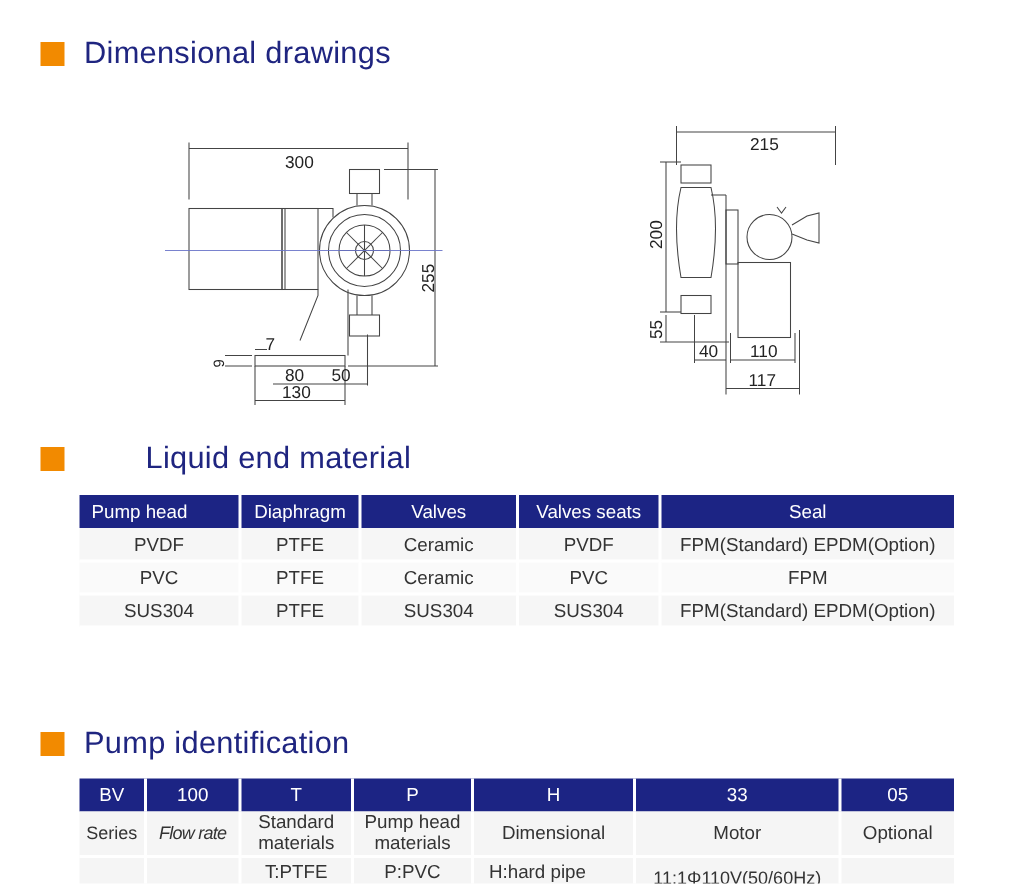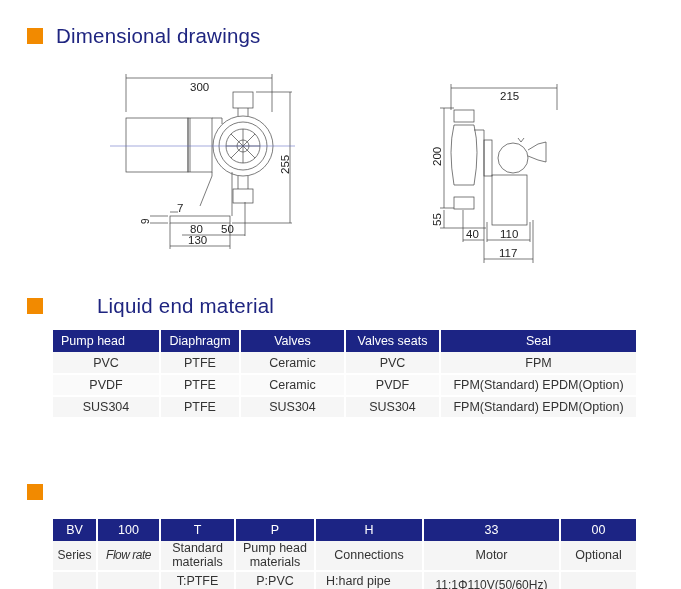--- a/index.html
+++ b/index.html
@@ -23,21 +23,21 @@
   .ident td { background: #f5f5f5; border-bottom: 2px solid #fff; line-height: 1.05; }
 </style>
 </head>
 <body>
 
 <div class="section-title" style="top:24px;">
   <span class="bullet"></span>
   <span class="text">Dimensional drawings</span>
 </div>
 
-<div class="drawing" style="left:110px; top:64px;">
+<div class="drawing" style="left:110px; top:85px;">
   <svg width="200" height="190" viewBox="0 0 200 190">
     <g stroke="#444" stroke-width="0.7" fill="none">
 
       <line x1="16" y1="14" x2="162" y2="14"></line>
       <line x1="16" y1="10" x2="16" y2="48"></line>
       <line x1="162" y1="10" x2="162" y2="48"></line>
 
       <rect x="16" y="54" width="62" height="54"></rect>
       <rect x="78" y="54" width="24" height="54"></rect>
       <line x1="80" y1="54" x2="80" y2="108"></line>
@@ -143,75 +143,76 @@
     <tr>
       <th style="text-align:left;padding-left:8px;">Pump  head</th>
       <th>Diaphragm</th>
       <th>Valves</th>
       <th>Valves  seats</th>
       <th>Seal</th>
     </tr>
   </thead>
   <tbody>
     <tr>
+      <td>PVDF</td>
+      <td>PTFE</td>
+      <td>Ceramic</td>
+      <td>PVDF</td>
+      <td>FPM(Standard) EPDM(Option)</td>
+    </tr>
+    <tr>
       <td>PVC</td>
       <td>PTFE</td>
       <td>Ceramic</td>
       <td>PVC</td>
       <td>FPM</td>
     </tr>
     <tr>
-      <td>PVDF</td>
-      <td>PTFE</td>
-      <td>Ceramic</td>
-      <td>PVDF</td>
-      <td>FPM(Standard) EPDM(Option)</td>
-    </tr>
-    <tr>
       <td>SUS304</td>
       <td>PTFE</td>
       <td>SUS304</td>
       <td>SUS304</td>
       <td>FPM(Standard) EPDM(Option)</td>
     </tr>
   </tbody>
 </table>
 
 <div class="section-title" style="top:484px;">
   <span class="bullet"></span>
+  <span class="text">Pump identification</span>
 </div>
 
 <table class="ident" style="left:53px; top:519px; width:583px;">
   <colgroup>
       <col style="width:44px">
       <col style="width:63px">
       <col style="width:75px">
       <col style="width:80px">
       <col style="width:108px">
       <col style="width:137px">
       <col style="width:76px">
     </colgroup>
   <thead>
     <tr>
       <th>BV</th>
       <th>100</th>
       <th>T</th>
       <th>P</th>
       <th>H</th>
       <th>33</th>
-      <th>00</th>
+      <th>05</th>
     </tr>
   </thead>
   <tbody>
     <tr style="height:30px;">
       <td style="font-size:12px;">Series</td>
       <td style="font-size:12px;letter-spacing:-0.5px;font-style:italic;">Flow rate</td>
       <td>Standard materials</td>
       <td>Pump head materials</td>
-      <td>Connections</td>
+      <td>Dimensional</td>
       <td>Motor</td>
       <td>Optional</td>
     </tr>
     <tr style="height:22px;">
       <td></td>
       <td></td>
       <td>T:PTFE</td>
       <td>P:PVC</td>
       <td style="text-align:left;padding-left:10px;">H:hard pipe</td>
       <td style="font-size:12px;padding-top:6px;">11:1Φ110V(50/60Hz)</td>

